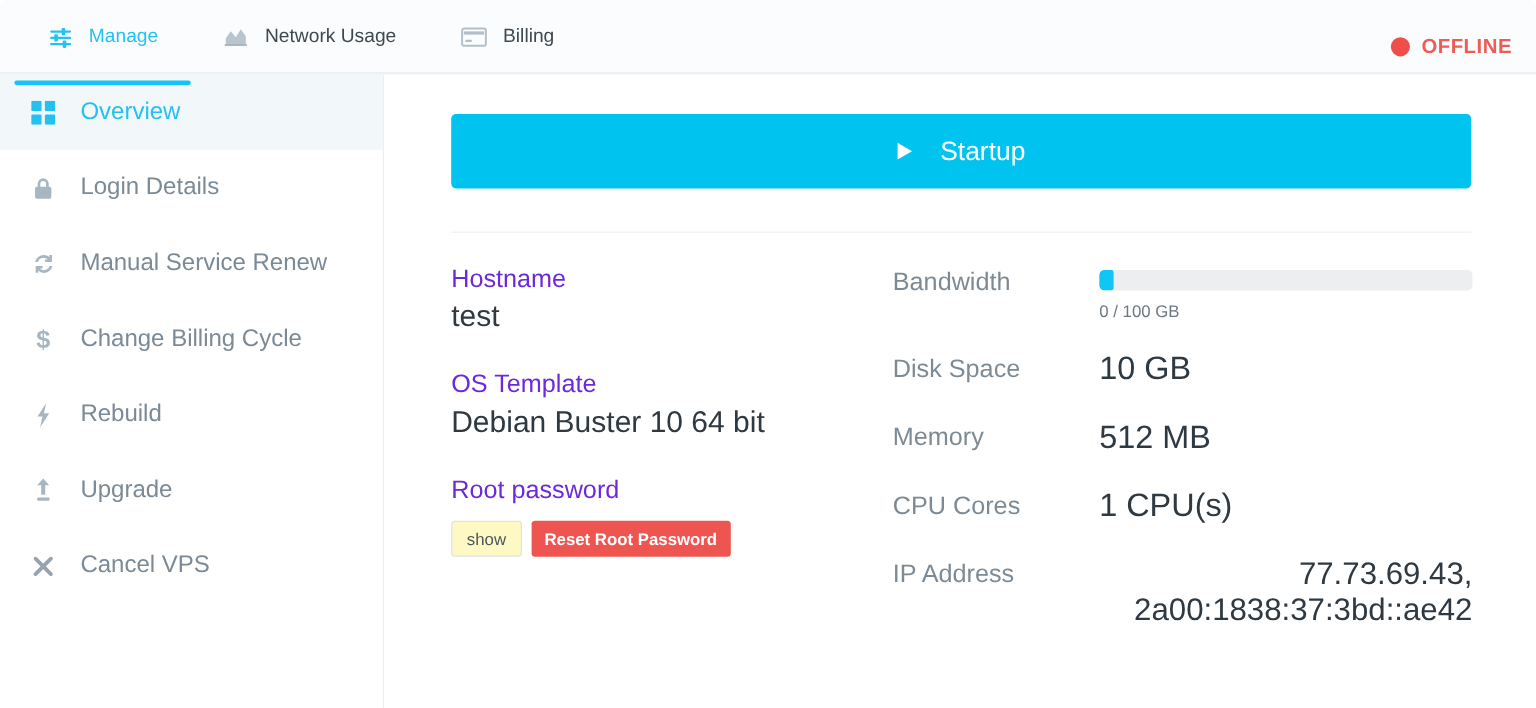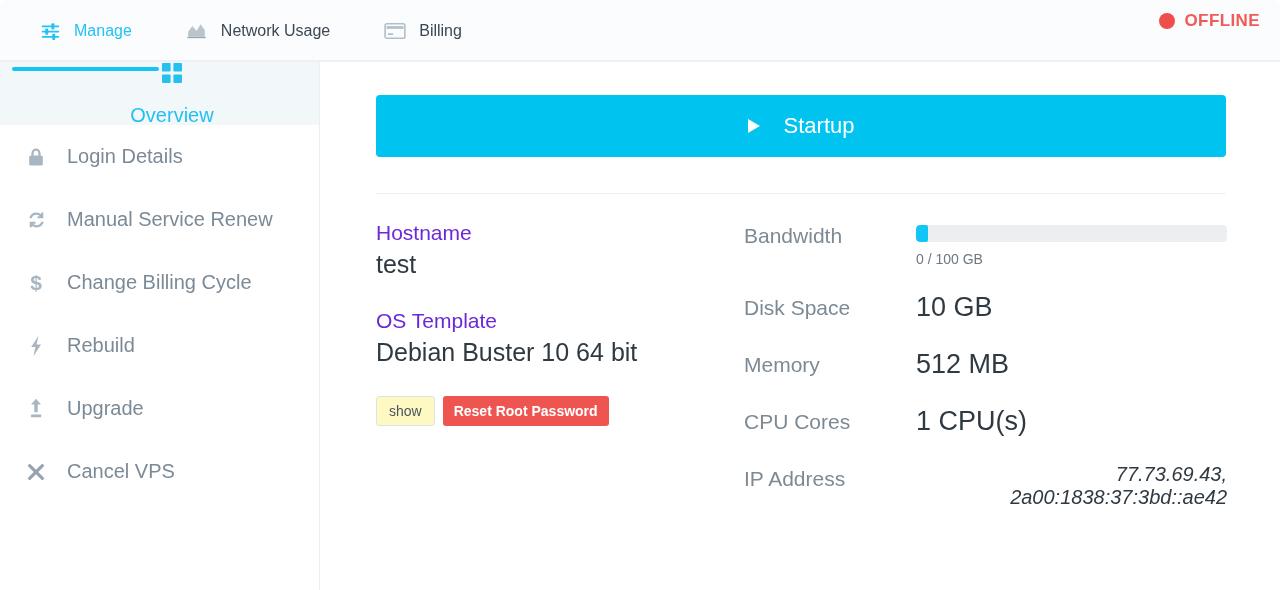--- a/index.html
+++ b/index.html
@@ -57,21 +57,21 @@
     height: 4px;
     background: #17c3f5;
     border-radius: 2px;
   }
   .tab-icon { display: flex; align-items: center; justify-content: center; width: 22px; height: 22px; }
 
   
   .status {
     position: absolute;
     right: 20px;
-    top: 11px;
+    top: 29px;
     display: flex;
     align-items: center;
     gap: 9px;
     font-size: 17px;
     font-weight: bold;
     letter-spacing: 0.4px;
     color: #ef5b56;
     justify-content: flex-end;
   }
   .status-dot {
@@ -100,21 +100,20 @@
     gap: 20px;
     height: 63px;
     padding-left: 25px;
     font-size: 20px;
     color: #7b8a96;
     cursor: pointer;
   }
   .side-item.active {
     background: #f2f7fa;
     color: #24c0f0;
-    flex-direction: column;
   }
   .side-icon {
     width: 22px;
     height: 22px;
     display: flex;
     align-items: center;
     justify-content: center;
     flex: 0 0 22px;
   }
 
@@ -233,21 +232,21 @@
     height: 100%;
     background: #11c5f4;
     border-radius: 4px 2px 2px 4px;
   }
   .bw-text {
     margin-top: 9px;
     font-size: 14px;
     color: #6d7882;
   }
 
-  .ip-value { font-size: 20px; font-style: italic; }
+  .ip-value { font-size: 26px; }
 </style>
 </head>
 <body>
 
 <div class="page">
 
   <div class="tabbar">
     <div class="tabbar-underline"></div>
 
     <div class="tab active">
@@ -385,20 +384,21 @@
             <div class="field-label">Hostname</div>
             <div class="field-value">test</div>
           </div>
 
           <div class="field">
             <div class="field-label">OS Template</div>
             <div class="field-value">Debian Buster 10 64 bit</div>
           </div>
 
           <div class="field">
+            <div class="field-label">Root password</div>
             <div class="pwd-actions">
               <button class="btn-show">show</button>
               <button class="btn-reset">Reset Root Password</button>
             </div>
           </div>
 
         </div>
 
         <div class="col-right">
 

